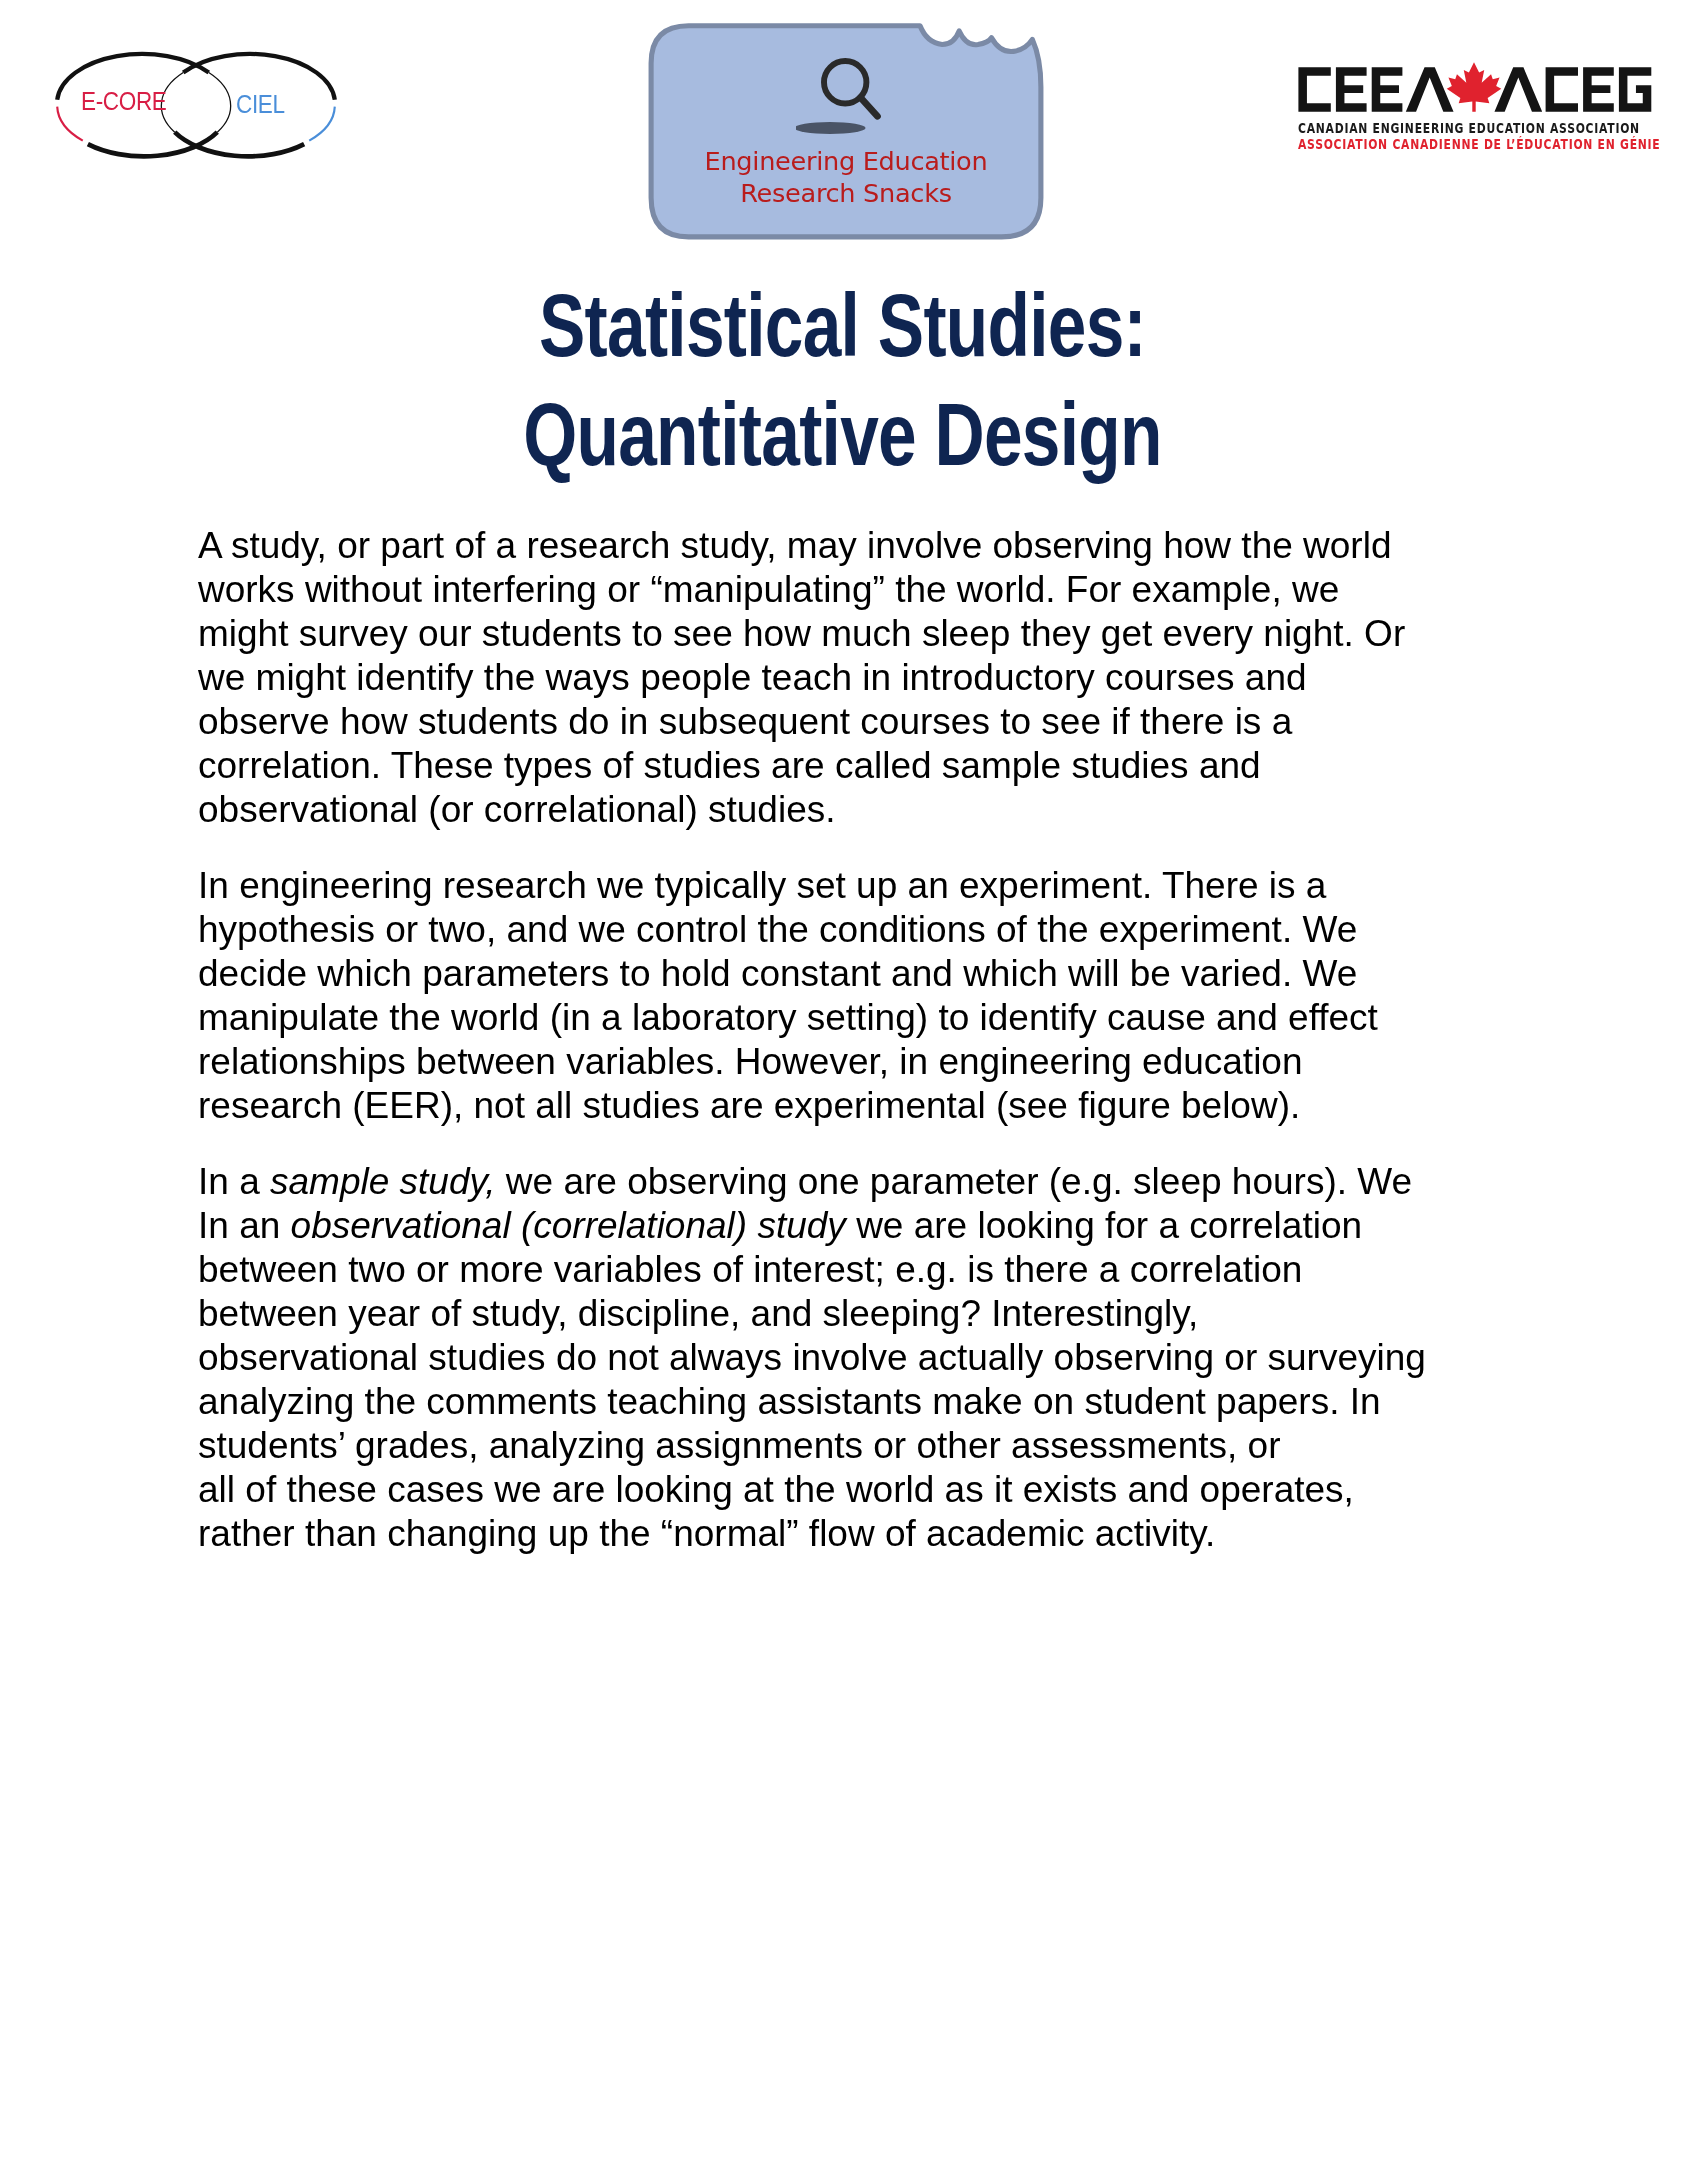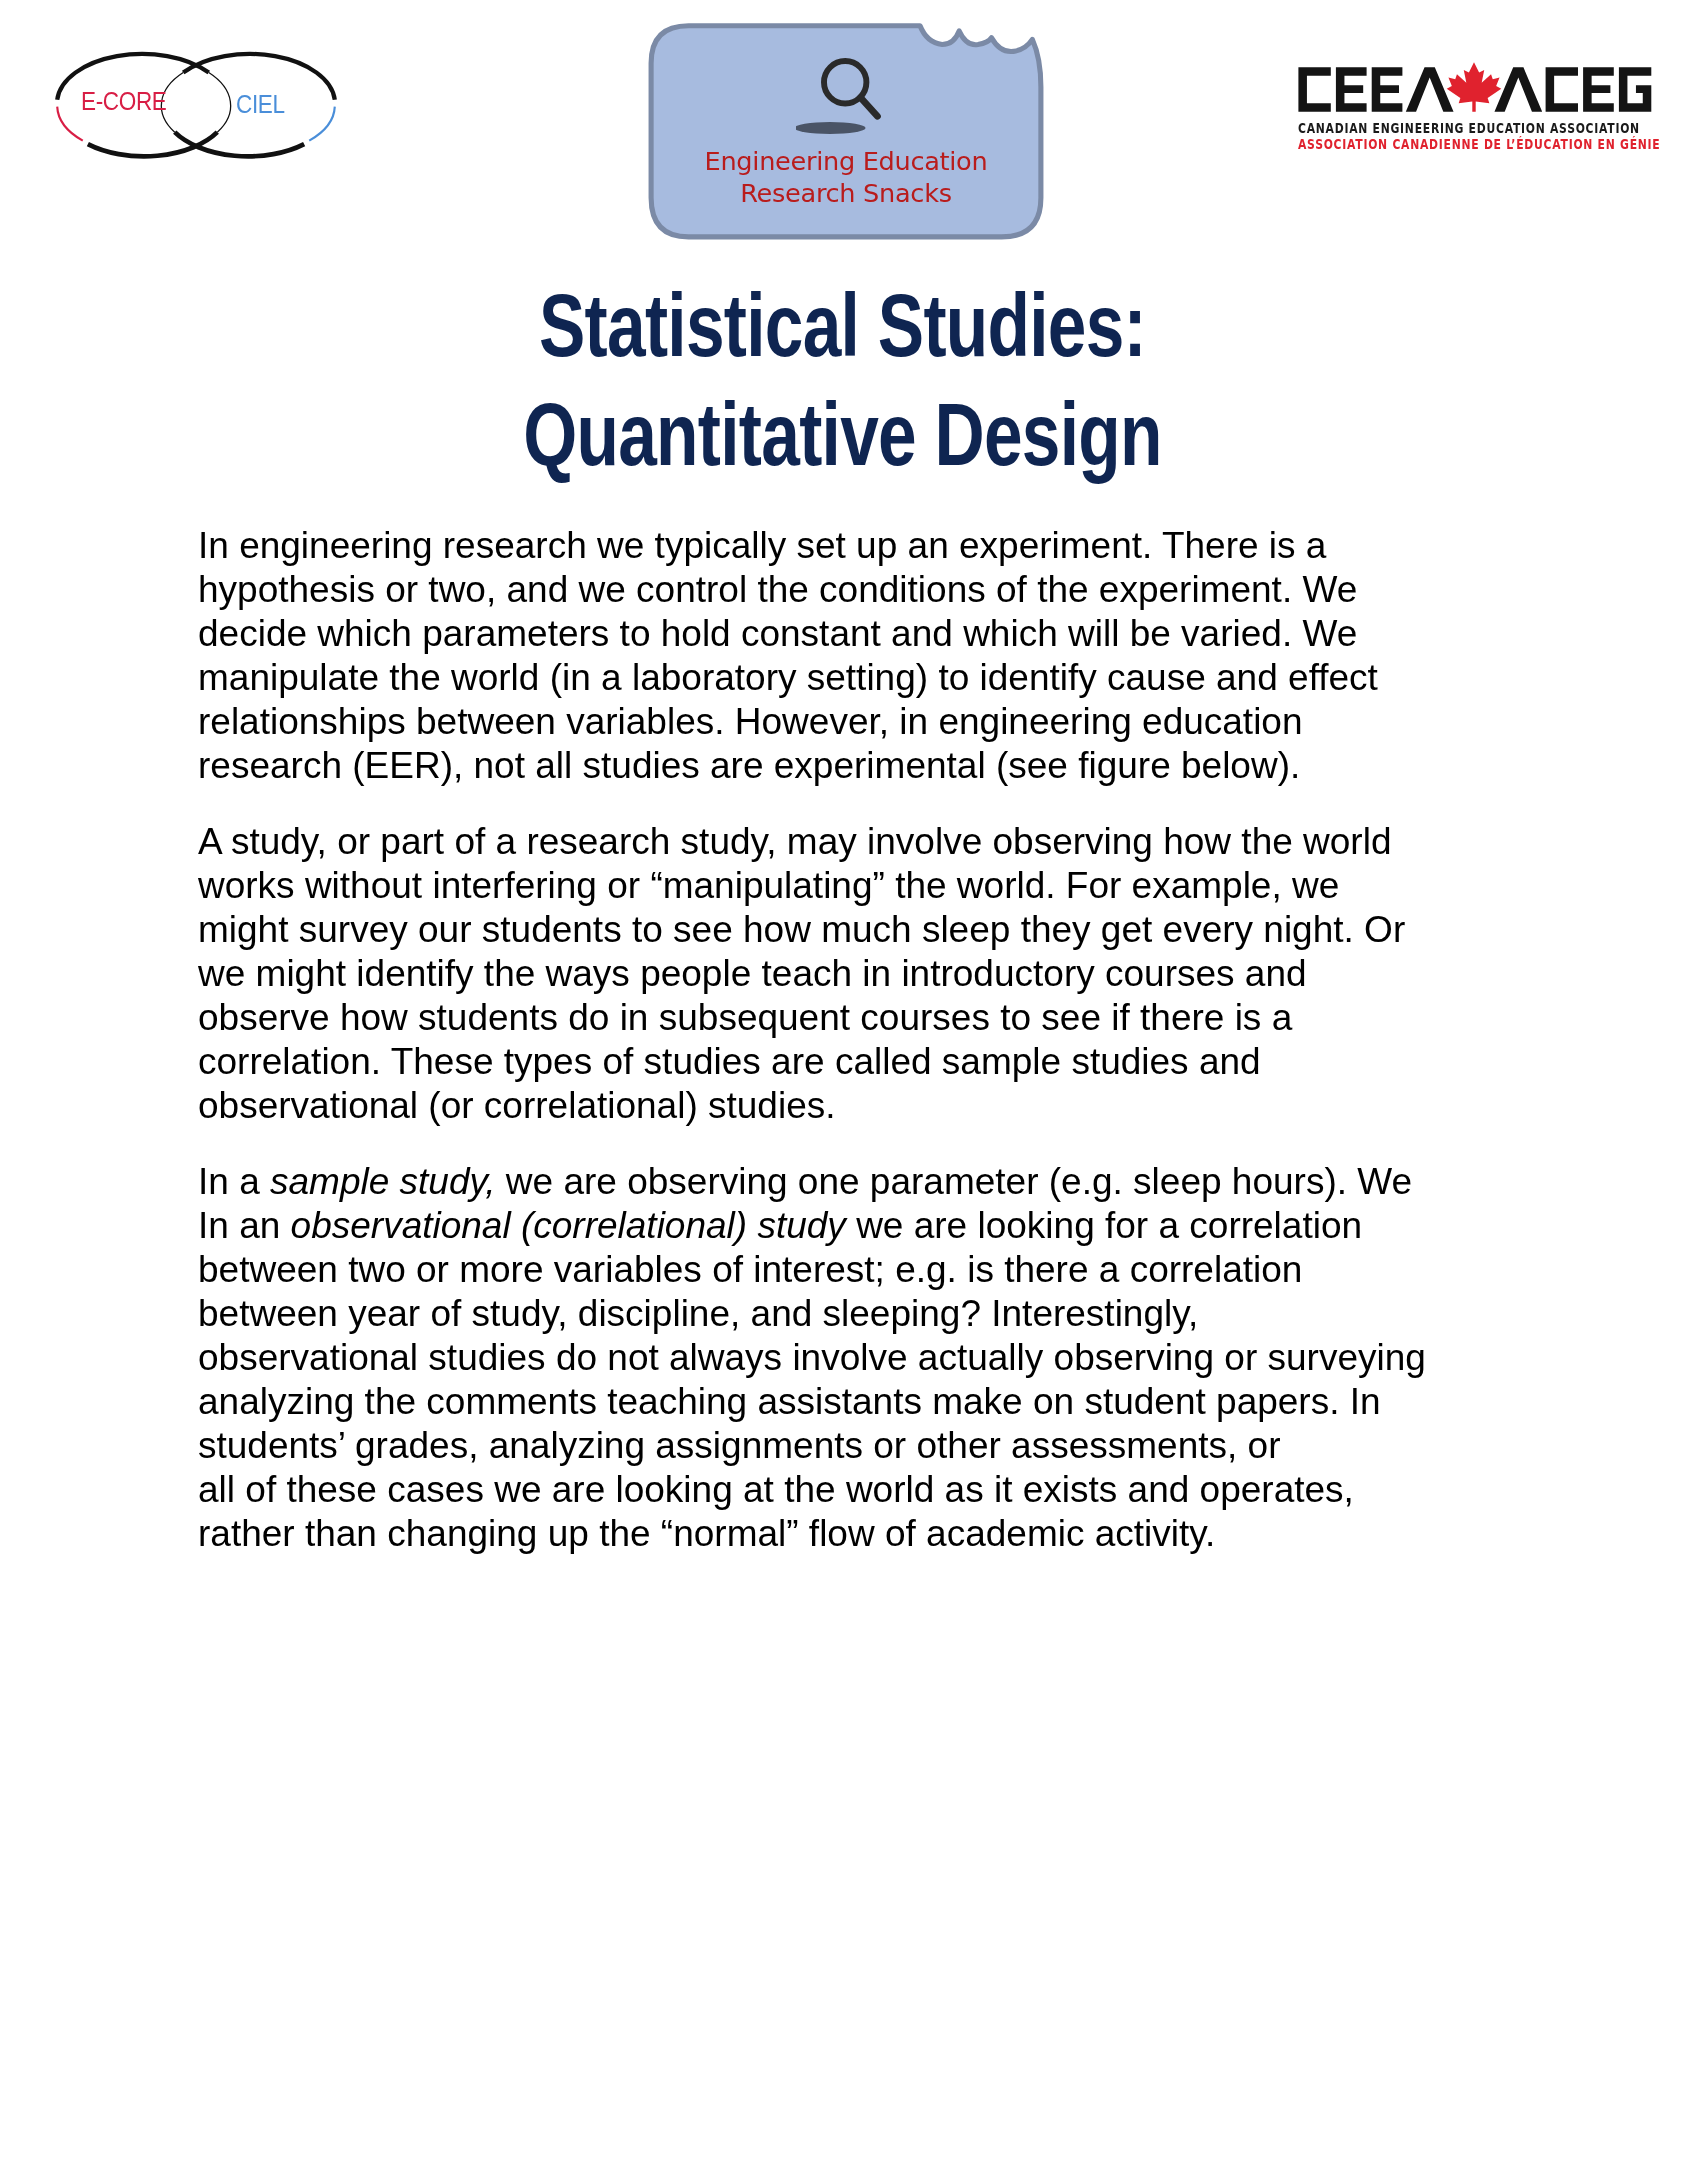--- a/index.html
+++ b/index.html
@@ -211,36 +211,36 @@
 </div>
 
 <h1 class="title" style="margin:0;">
   <span class="line">Statistical Studies:</span>
   <span class="line">Quantitative Design</span>
 </h1>
 
 <div class="body-text">
 
   <p class="para">
-    <span class="ln">In engineering research we typically set up an experiment.  There is a</span>
-    <span class="ln">hypothesis or two, and we control the conditions of the experiment.  We</span>
-    <span class="ln">decide which parameters to hold constant and which will be varied.  We</span>
-    <span class="ln">manipulate the world (in a laboratory setting) to identify cause and effect</span>
-    <span class="ln">relationships between variables.  However, in engineering education</span>
-    <span class="ln">research (EER), not all studies are experimental (see figure below).</span>
-  </p>
-
-  <p class="para">
     <span class="ln">A study, or part of a research study, may involve observing how the world</span>
     <span class="ln">works without interfering or “manipulating” the world.  For example, we</span>
     <span class="ln">might survey our students to see how much sleep they get every night.  Or</span>
     <span class="ln">we might identify the ways people teach in introductory courses and</span>
     <span class="ln">observe how students do in subsequent courses to see if there is a</span>
     <span class="ln">correlation.  These types of studies are called sample studies and</span>
     <span class="ln">observational (or correlational) studies.</span>
+  </p>
+
+  <p class="para">
+    <span class="ln">In engineering research we typically set up an experiment.  There is a</span>
+    <span class="ln">hypothesis or two, and we control the conditions of the experiment.  We</span>
+    <span class="ln">decide which parameters to hold constant and which will be varied.  We</span>
+    <span class="ln">manipulate the world (in a laboratory setting) to identify cause and effect</span>
+    <span class="ln">relationships between variables.  However, in engineering education</span>
+    <span class="ln">research (EER), not all studies are experimental (see figure below).</span>
   </p>
 
   <p class="para">
     <span class="ln"><span>In a </span><em>sample study,</em><span> we are observing one parameter (e.g. sleep hours).  We</span></span>
     <span class="ln"><span>In an </span><em>observational (correlational) study</em><span> we are looking for a correlation</span></span>
     <span class="ln">between two or more variables of interest; e.g. is there a correlation</span>
     <span class="ln">between year of study, discipline, and sleeping?  Interestingly,</span>
     <span class="ln">observational studies do not always involve actually observing or surveying</span>
     <span class="ln">analyzing the comments teaching assistants make on student papers.  In</span>
     <span class="ln">students’ grades, analyzing assignments or other assessments, or</span>

